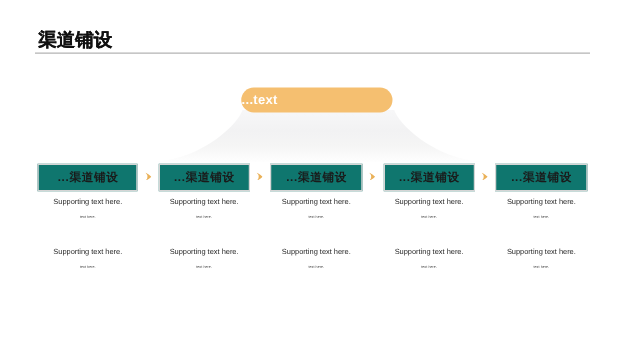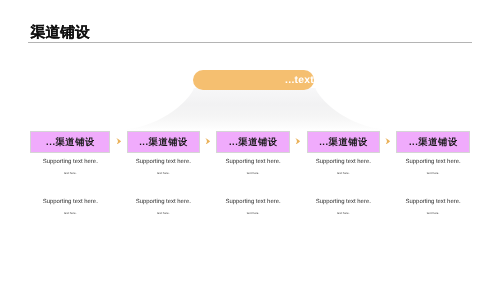--- a/index.html
+++ b/index.html
@@ -10,24 +10,24 @@
 
   .title{position:absolute;left:30.6px;top:26.2px;font-size:14.8px;font-weight:700;
          color:#111;line-height:15px;letter-spacing:0;-webkit-text-stroke:0.12px #111;}
   .rule{position:absolute;left:27.6px;top:42.3px;width:444.8px;height:1px;background:#b4b4b4;}
 
   .funnel-wrap{position:absolute;left:0;top:0;width:500px;height:281px;pointer-events:none;}
 
   .pill{position:absolute;left:193px;top:69.5px;width:121px;height:20px;
         border-radius:10px;background:#f5bf70;}
   .pill-label{position:absolute;left:0;right:0;top:1.2px;height:20px;line-height:20px;
-        text-align:right;color:#fff;font-size:10.4px;font-weight:700;letter-spacing:.25px;text-indent:.25px;}
+        text-align:left;color:#fff;font-size:10.4px;font-weight:700;letter-spacing:.25px;text-indent:.25px;}
 
   .card{position:absolute;box-sizing:border-box;border:1px solid #d5d5d5;
-        background:#f0abfc;}
+        background:#0f766e;}
   .card-label{position:absolute;left:0;right:0;top:1.6px;bottom:0;
         display:flex;align-items:center;justify-content:center;
         font-size:9.3px;font-weight:700;color:#1a1a1a;letter-spacing:.55px;text-indent:.55px;}
 
   .arrow{position:absolute;}
 
   .sup{position:absolute;text-align:center;font-size:5.95px;color:#2b2b2b;
        line-height:6px;white-space:nowrap;}
   .tiny{position:absolute;text-align:center;font-size:2.9px;color:#3d3d3d;
        line-height:3px;white-space:nowrap;letter-spacing:.06px;}

